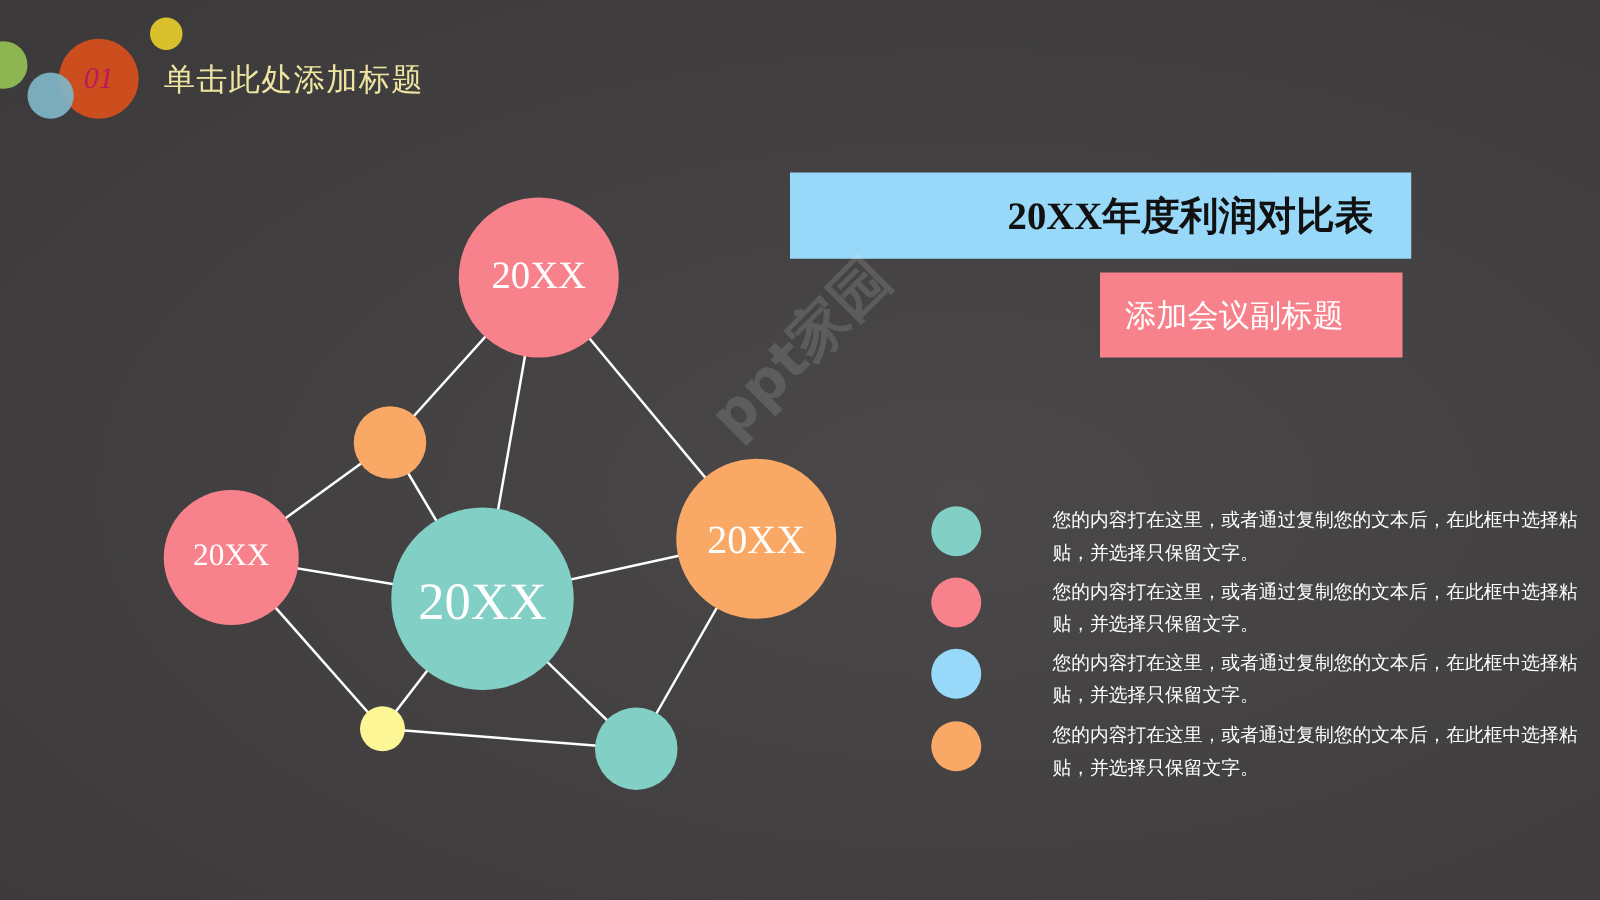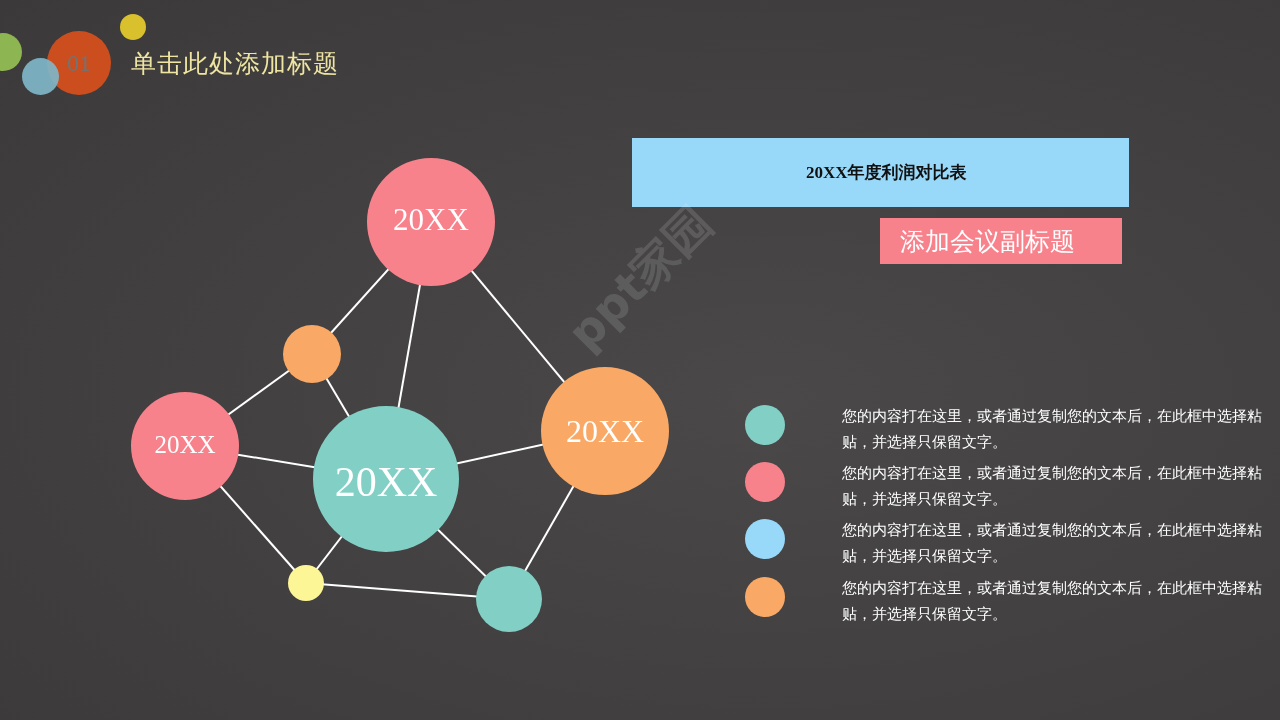--- a/index.html
+++ b/index.html
@@ -12,33 +12,34 @@
   .circle { position: absolute; border-radius: 50%; }
   .header-title {
     position: absolute; left: 131px; top: 47px;
     font-size: 25px; color: #efe5a3; letter-spacing: 1px;
     font-family: "DejaVu Serif", "Liberation Serif", serif;
     text-align: right;
   }
   .badge-num {
     position: absolute; left: 47px; top: 31px; width: 64px; height: 64px;
     display: flex; align-items: center; justify-content: center;
-    color: #737373; font-size: 24px;
+    color: #be185d; font-size: 24px;
     font-family: "Liberation Serif", "DejaVu Serif", serif;
+    font-style: italic;
   }
   .title-bar {
     position: absolute; left: 632px; top: 138px; width: 497px; height: 69px;
     background: #98d8f8;
     display: flex; align-items: center; justify-content: flex-start;
     padding-left: 174px;
-    font-size: 17px; font-weight: bold; color: #111111;
+    font-size: 31px; font-weight: bold; color: #111111;
     font-family: "Liberation Serif", "DejaVu Serif", serif;
   }
   .subtitle-bar {
-    position: absolute; left: 880px; top: 218px; width: 242px; height: 46px;
+    position: absolute; left: 880px; top: 218px; width: 242px; height: 68px;
     background: #f8828c;
     display: flex; align-items: center; padding-left: 20px;
     font-size: 25px; color: #ffffff;
     font-family: "DejaVu Sans", "Liberation Sans", sans-serif;
   }
   svg.network { position: absolute; left: 0; top: 0; }
   .node-label {
     position: absolute; display: flex; align-items: center; justify-content: center;
     color: #ffffff;
     font-family: "Liberation Serif", "DejaVu Serif", serif;

